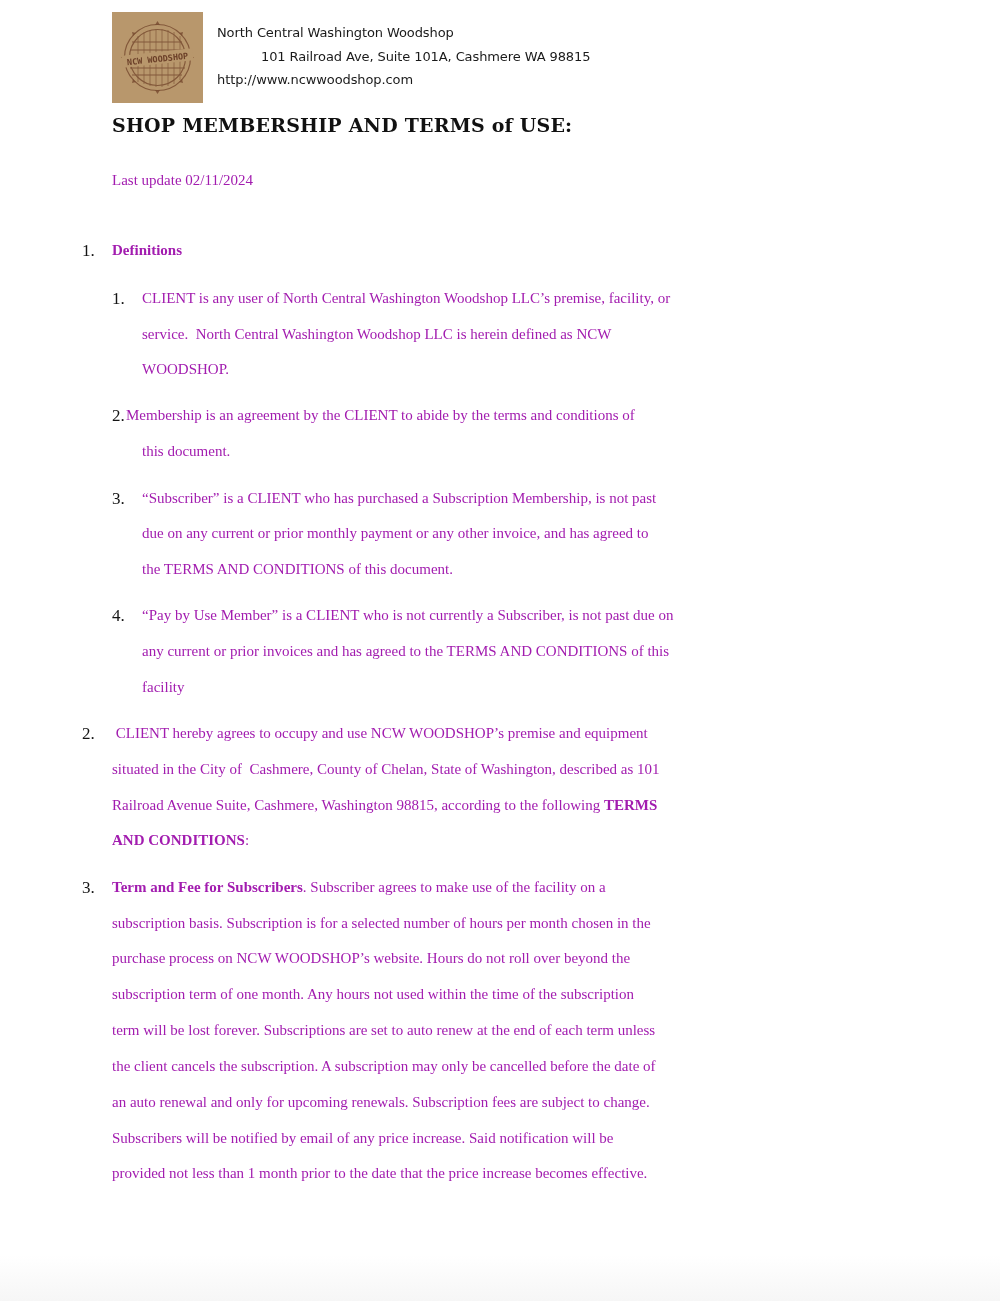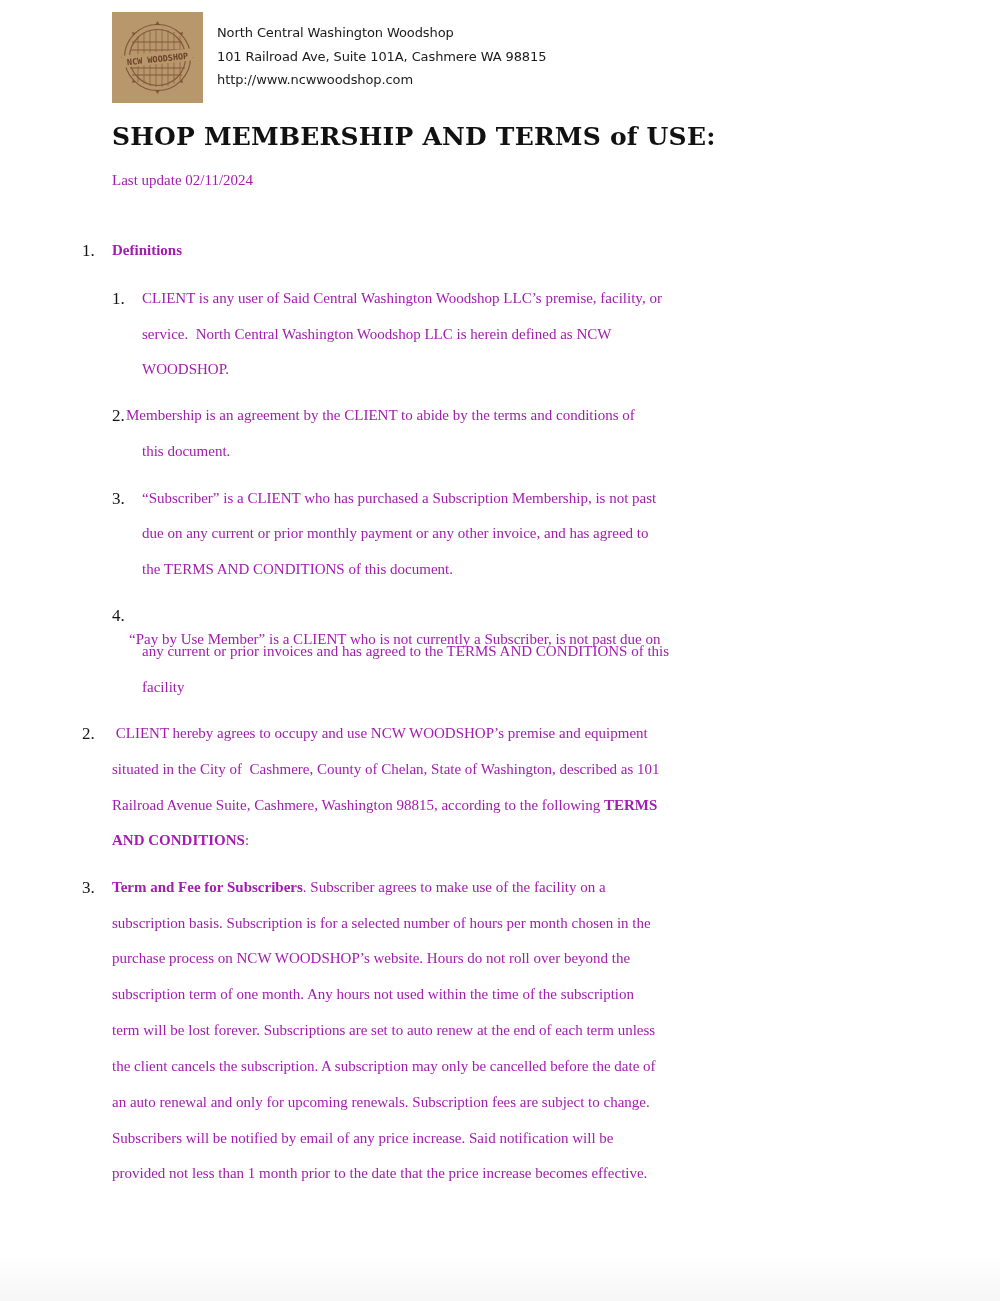--- a/index.html
+++ b/index.html
@@ -15,21 +15,21 @@
   }
   .logo svg { display: block; }
   .hdr-text {
     position: absolute; left: 217px;
     font-family: "DejaVu Sans", "Liberation Sans", sans-serif;
     font-size: 13px; color: #1a1a1a; letter-spacing: -0.1px;
   }
   .title {
     position: absolute; left: 112px; top: 114px;
     font-family: "DejaVu Serif", serif; font-weight: bold;
-    font-size: 25px; letter-spacing: 0.2px; color: #111; margin-top: 8px;
+    font-size: 19px; letter-spacing: 0.2px; color: #111;
   }
   .line {
     position: absolute; white-space: nowrap;
     font-family: Liberation Serif, serif;
     font-size: 15px; color: #a21caf; line-height: 24px;
   }
   .num {
     position: absolute; white-space: nowrap;
     font-family: "Liberation Serif", serif; font-size: 17px; color: #141414; line-height: 24px;
   }
@@ -55,53 +55,53 @@
       <polygon points="71,20 70,24 67,21"></polygon>
       <polygon points="20,71 21,67 24,70"></polygon>
       <polygon points="71,71 67,70 70,67"></polygon>
     </g>
     <rect x="10" y="40" width="71" height="12" fill="#b8976c" transform="rotate(-6 45.5 46)"></rect>
     <text x="45.5" y="50" text-anchor="middle" font-family="DejaVu Sans Mono, monospace" font-weight="bold" font-size="8.5" fill="#6b3f28" transform="rotate(-6 45.5 46)">NCW WOODSHOP</text>
   </svg>
 </div>
 
 <div class="hdr-text" style="top:25px;">North Central Washington Woodshop</div>
-<div class="hdr-text" style="top:49px;">101 Railroad Ave, Suite 101A, Cashmere WA 98815</div>
+<div class="hdr-text" style="top:49px;margin-left:44px;">101 Railroad Ave, Suite 101A, Cashmere WA 98815</div>
 <div class="hdr-text" style="top:72px;">http://www.ncwwoodshop.com</div>
 
 <div class="title">SHOP MEMBERSHIP AND TERMS of USE:</div>
 <div class="line" style="left: 112px; top: 168px; white-space: pre;">Last update 02/11/2024</div>
 
 <div>
   <div class="num" style="left:82px; top:239px;">1.</div>
   <div class="line" style="left: 112px; top: 238px; font-weight: bold; white-space: pre;">Definitions</div>
 
   <div>
     <div class="num" style="left:112px; top:287px;">1.</div>
-    <div class="line" style="left: 142px; top: 286px; white-space: pre;">CLIENT is any user of Said Central Washington Woodshop LLC’s premise, facility, or</div>
+    <div class="line" style="left: 142px; top: 286px; white-space: pre;">CLIENT is any user of North Central Washington Woodshop LLC’s premise, facility, or</div>
     <div class="line" style="left: 142px; top: 322px; white-space: pre;">service.  North Central Washington Woodshop LLC is herein defined as NCW</div>
     <div class="line" style="left: 142px; top: 357px; white-space: pre;">WOODSHOP.</div>
   </div>
 
   <div>
     <div class="num" style="left:112px; top:404px;">2.</div>
     <div class="line" style="left: 126px; top: 403px; white-space: pre;">Membership is an agreement by the CLIENT to abide by the terms and conditions of</div>
     <div class="line" style="left: 142px; top: 439px; white-space: pre;">this document.</div>
   </div>
 
   <div>
     <div class="num" style="left:112px; top:487px;">3.</div>
     <div class="line" style="left: 142px; top: 486px; white-space: pre;">“Subscriber” is a CLIENT who has purchased a Subscription Membership, is not past</div>
     <div class="line" style="left: 142px; top: 521px; white-space: pre;">due on any current or prior monthly payment or any other invoice, and has agreed to</div>
     <div class="line" style="left: 142px; top: 557px; white-space: pre;">the TERMS AND CONDITIONS of this document.</div>
   </div>
 
   <div>
     <div class="num" style="left:112px; top:604px;">4.</div>
-    <div class="line" style="left: 129px; top: 603px; white-space: pre; margin-top: 24px;">“Pay by Use Member” is a CLIENT who is not currently a Subscriber, is not past due on</div>
+    <div class="line" style="left: 142px; top: 603px; white-space: pre;">“Pay by Use Member” is a CLIENT who is not currently a Subscriber, is not past due on</div>
     <div class="line" style="left: 142px; top: 639px; white-space: pre;">any current or prior invoices and has agreed to the TERMS AND CONDITIONS of this</div>
     <div class="line" style="left: 142px; top: 675px; white-space: pre;">facility</div>
   </div>
 </div>
 
 <div>
   <div class="num" style="left:82px; top:722px;">2.</div>
   <div class="line" style="left: 112px; top: 721px; white-space: pre;"> CLIENT hereby agrees to occupy and use NCW WOODSHOP’s premise and equipment</div>
   <div class="line" style="left: 112px; top: 757px; white-space: pre;">situated in the City of  Cashmere, County of Chelan, State of Washington, described as 101</div>
   <div class="line" style="left: 112px; top: 793px; white-space: pre;"><span style="white-space: pre;">Railroad Avenue Suite, Cashmere, Washington 98815, according to the following </span><b style="white-space: pre;">TERMS</b></div>

